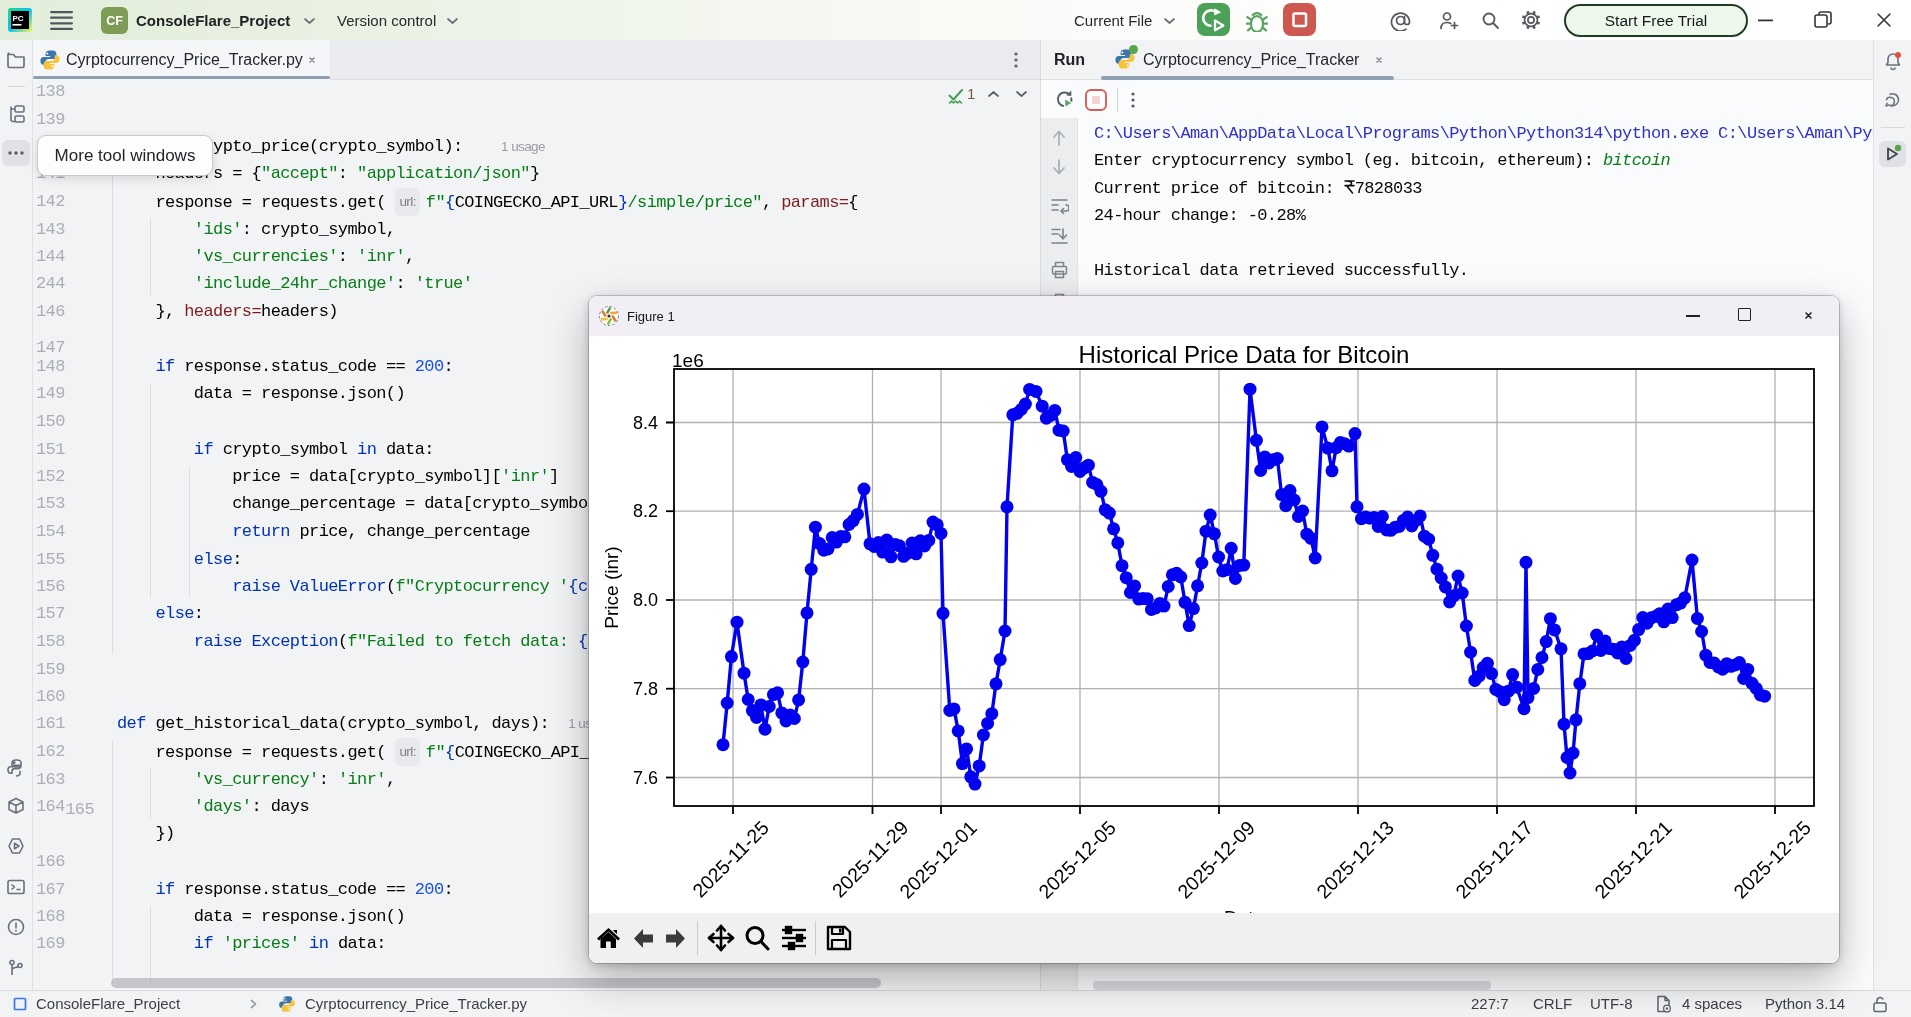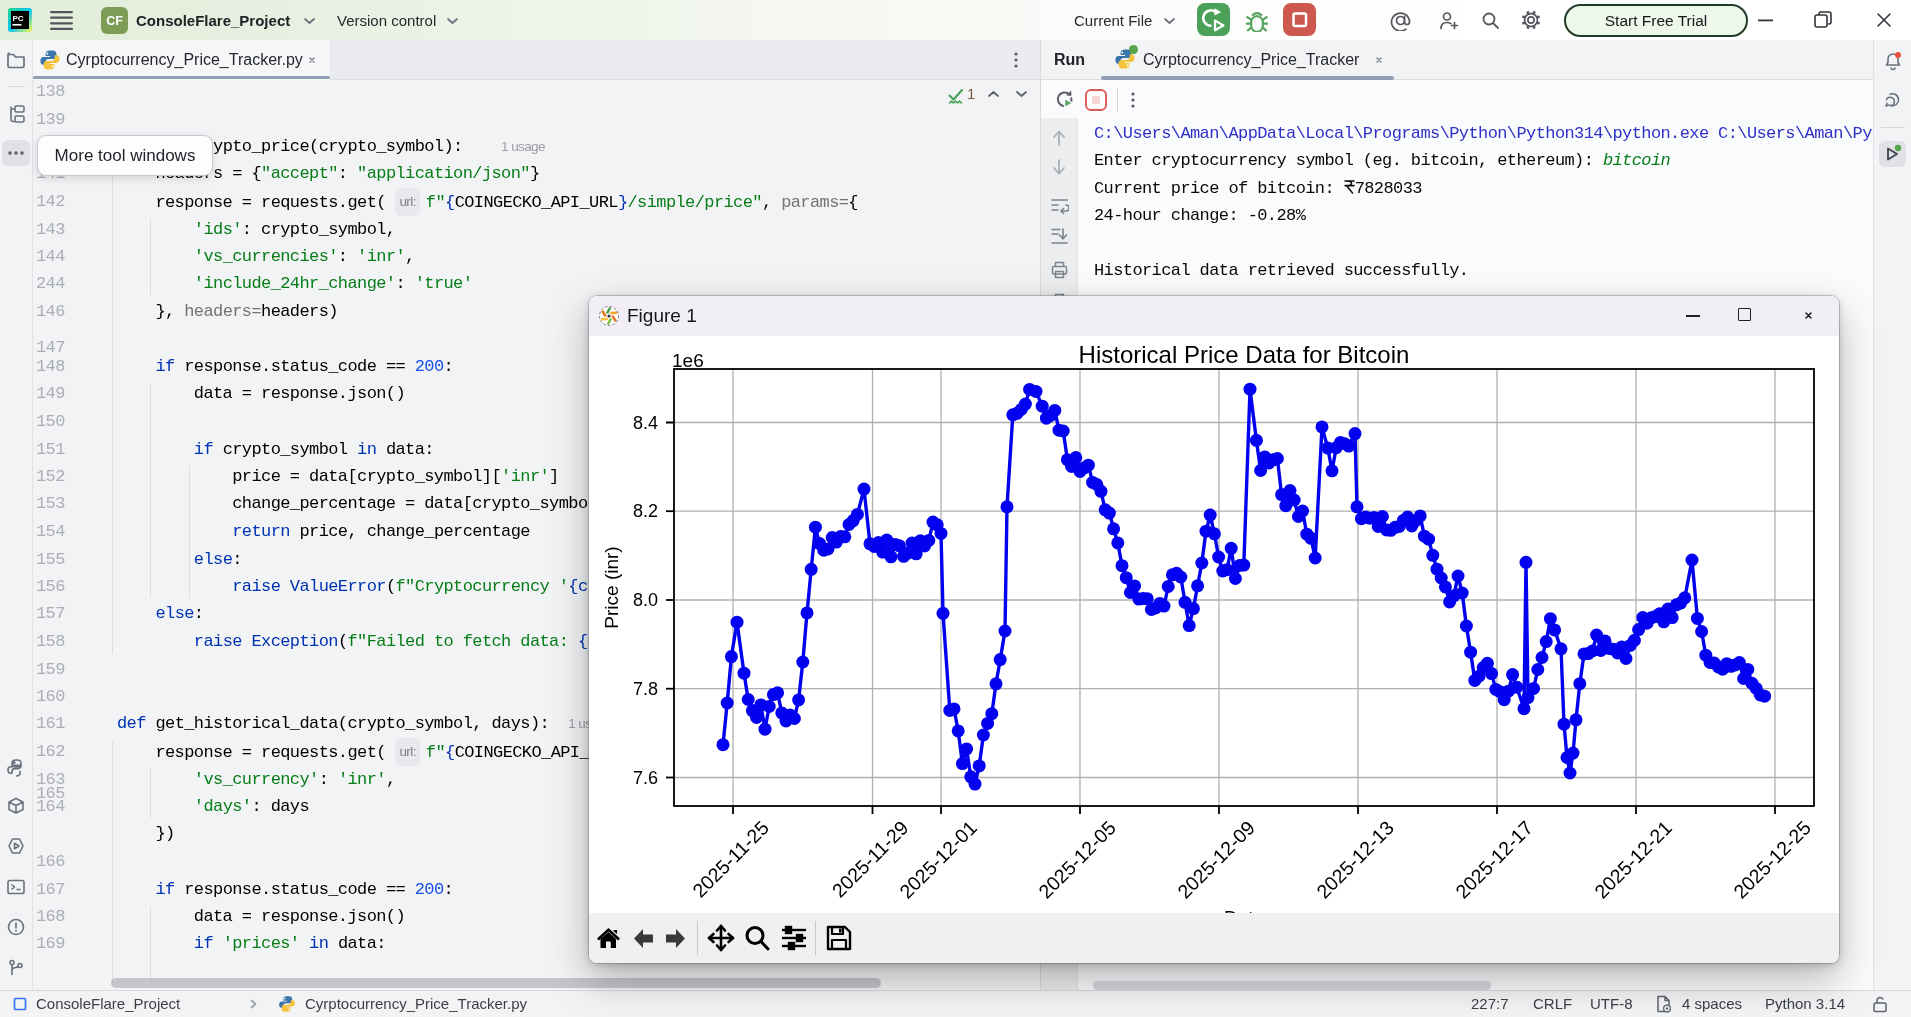--- a/index.html
+++ b/index.html
@@ -20,21 +20,21 @@
   
   #tabstrip { left:33px; top:40px; width:1007px; height:40px; background:#e9ebee; border-bottom:1px solid #dcdee2; }
   #edtab { position:absolute; left:0px; top:0px; width:297px; height:40px; background:#f5f6f8; }
   #edtab .underline { position:absolute; left:0; bottom:1px; height:3.5px; width:297px; background:#8f9fb3; border-radius:2px; }
   #editor { left:33px; top:80px; width:1007px; height:910px; background:#f2f3f5; overflow:hidden; }
   .lnum { position:absolute; left:3px; width:58px; text-align:left; color:#abaeb5; font-family:"Liberation Mono",monospace; font-size:17px; letter-spacing:-0.6px; }
   .cl { position:absolute; left:84px; white-space:pre; font-family:"Liberation Mono",monospace; font-size:17px; letter-spacing:-0.6px; color:#000; }
   .k { color:#0033b3; } 
   .s { color:#067d17; } 
   .n { color:#1750eb; } 
-  .p { color:#737373;font-family:Liberation Mono, monospace; } 
+  .p { color:#7f1d1d;font-family:Liberation Mono, monospace; } 
   .c { color:#8c8c8c; } 
   .fx { color:#0033b3; }
   .inlay { display:inline-block; background:#e8e9ec; color:#7d8086; border-radius:5px; font-size:13.5px; font-family:"Liberation Sans",sans-serif; padding:0px 4px; margin-right:6px; vertical-align:1px; }
   .usage { color:#9b9da3; font-size:13.5px; font-family:"Liberation Sans",sans-serif; }
   .guide { position:absolute; width:1px; background:#dcdee3; }
 
   
   #runpanel { left:1040px; top:40px; width:833px; height:950px; background:#fafbfc; border-left:1px solid #d8dade; }
   #runheader { position:absolute; left:0; top:0; width:833px; height:40px; background:#f2f3f5; border-bottom:1px solid #dcdee2; }
   #runtab-underline { position:absolute; left:60px; top:36px; width:293px; height:4px; background:#90a0b4; border-radius:2px; }
@@ -349,21 +349,21 @@
 <div class="lnum" style="top:576px;height:28px;line-height:28px;">159</div>
 <div class="lnum" style="top:603px;height:28px;line-height:28px;">160</div>
 <div class="lnum" style="top:630px;height:28px;line-height:28px;">161</div>
 <div class="cl" style="top:630px;height:28px;line-height:28px;"><span class="k">def </span>get_historical_data(crypto_symbol, days):  <span class="usage">1 usage</span></div>
 <div class="lnum" style="top:658px;height:28px;line-height:28px;">162</div>
 <div class="cl" style="top:658px;height:28px;line-height:28px;">    response = requests.get( <span class="inlay">url:</span><span class="s">f"</span><span class="fx">{</span>COINGECKO_API_URL<span class="fx">}</span><span class="s">/coins/bitcoin/market_chart"</span>, <span class="p">params=</span>{</div>
 <div class="lnum" style="top:686px;height:28px;line-height:28px;">163</div>
 <div class="cl" style="top:686px;height:28px;line-height:28px;">        <span class="s">'vs_currency'</span>: <span class="s">'inr'</span>,</div>
 <div class="lnum" style="top:713px;height:28px;line-height:28px;">164</div>
 <div class="cl" style="top:713px;height:28px;line-height:28px;">        <span class="s">'days'</span>: days</div>
-<div class="lnum" style="top:700px;height:28px;line-height:28px;">165</div>
+<div class="lnum" style="top:716px;height:28px;line-height:28px;text-align:right;">165</div>
 <div class="cl" style="top:740px;height:28px;line-height:28px;">    })</div>
 <div class="lnum" style="top:768px;height:28px;line-height:28px;">166</div>
 <div class="lnum" style="top:796px;height:28px;line-height:28px;">167</div>
 <div class="cl" style="top:796px;height:28px;line-height:28px;">    <span class="k">if</span> response.status_code == <span class="n">200</span>:</div>
 <div class="lnum" style="top:823px;height:28px;line-height:28px;">168</div>
 <div class="cl" style="top:823px;height:28px;line-height:28px;">        data = response.json()</div>
 <div class="lnum" style="top:850px;height:28px;line-height:28px;">169</div>
 <div class="cl" style="top:850px;height:28px;line-height:28px;">        <span class="k">if</span> <span class="s">'prices'</span> <span class="k">in</span> data:</div>
 <div class="lnum" style="top:918px;height:28px;line-height:28px;">170</div>
 <div style="position:absolute;left:914px;top:4px;width:90px;height:24px;">
@@ -562,21 +562,21 @@
           <circle cx="11" cy="11" r="9.5" fill="#fff" stroke="#777" stroke-width="1" stroke-dasharray="2.5 2"></circle>
           <line x1="14.2" y1="10.6" x2="17.8" y2="16.3" stroke="#e97625" stroke-width="2.6"></line>
           <line x1="13.0" y1="13.5" x2="9.8" y2="19.5" stroke="#7bc043" stroke-width="2.6"></line>
           <line x1="9.8" y1="14.0" x2="3.0" y2="14.2" stroke="#f5c13d" stroke-width="2.6"></line>
           <line x1="7.8" y1="11.4" x2="4.2" y2="5.7" stroke="#e97625" stroke-width="2.6"></line>
           <line x1="9.0" y1="8.5" x2="12.2" y2="2.5" stroke="#4f9b4f" stroke-width="2.6"></line>
           <line x1="12.2" y1="8.0" x2="19.0" y2="7.8" stroke="#f5a623" stroke-width="2.6"></line>
           <circle cx="11" cy="11" r="1.6" fill="#333"></circle>
         </svg>
       </span>
-<span style="position:absolute;left:38px;top:0;height:40px;display:flex;align-items:center;font-size:19px;color:#17171a;">Figure 1</span>
+<span style="position:absolute;left:38px;top:0;height:40px;display:flex;align-items:center;font-size:13px;color:#17171a;">Figure 1</span>
 <span style="position:absolute;left:1097px;top:19px;width:14px;height:1.6px;background:#222;"></span>
 <span style="position:absolute;left:1149px;top:12px;width:13px;height:13px;border:1.6px solid #222;border-radius:1px;"></span>
 <span style="position:absolute;left:1212px;top:12px;">
         <svg width="15" height="15" viewBox="0 0 15 15" style="">
           <path d="M5 5 L10 10 M10 5 L5 10" stroke="#222" stroke-width="1.6" stroke-linecap="round"></path>
         </svg>
       </span>
     </div>
   <div id="figcanvas">
       <svg width="1250" height="577" viewBox="0 0 1250 577">

